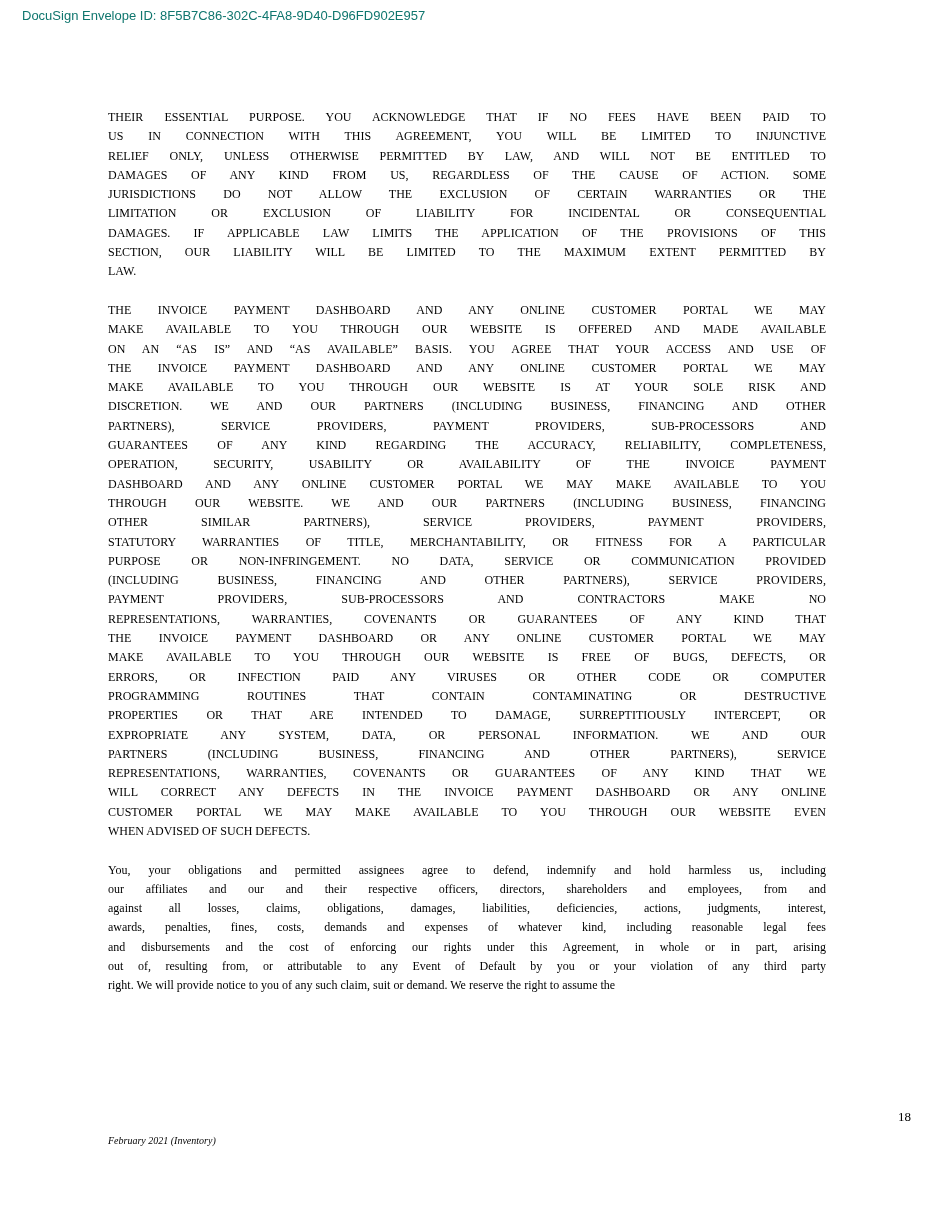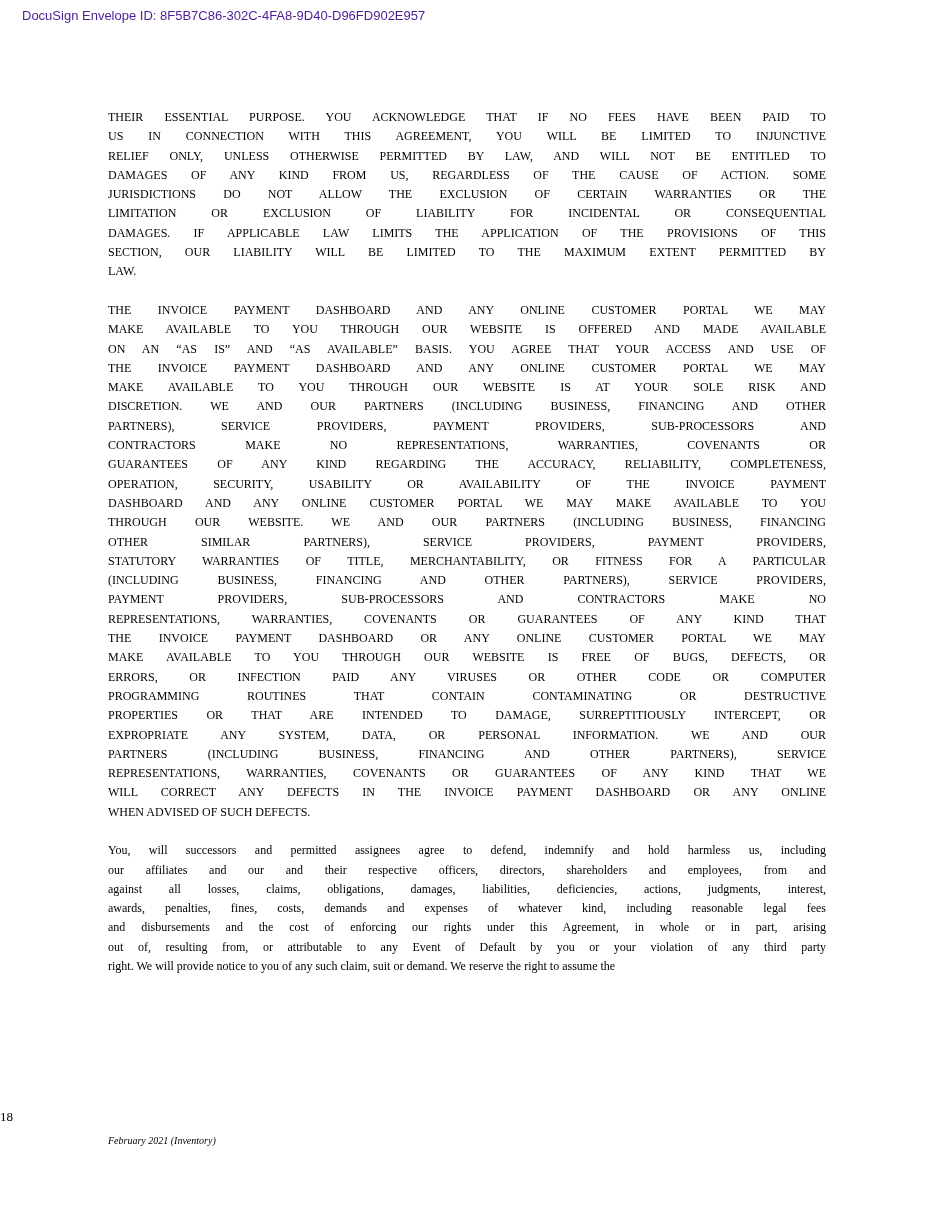--- a/index.html
+++ b/index.html
@@ -14,21 +14,21 @@
     overflow: hidden;
     font-family: "Liberation Serif", serif;
     color: #000000;
   }
   .envelope-header {
     position: absolute;
     left: 22px;
     top: 8px;
     font-family: "Liberation Sans", sans-serif;
     font-size: 13px;
-    color: #4c1d95;
+    color: #0f766e;
     white-space: nowrap;
   }
   .body-text {
     position: absolute;
     left: 108px;
     top: 108px;
     width: 718px;
   }
   .paragraph {
     margin: 0 0 19.3px 0;
@@ -43,23 +43,23 @@
     text-align: justify;
     text-align-last: justify;
     overflow: hidden;
   }
   .line.last {
     text-align-last: left;
   }
   .page-number {
     position: absolute;
     top: 1109px;
-    left: 0;
+    left: 16px;
     width: 895px;
-    text-align: left;
+    text-align: right;
     font-size: 13px;
   }
   .version-note {
     position: absolute;
     top: 1135px;
     left: 108px;
     font-size: 10px;
     font-style: italic;
   }
 </style>
@@ -81,43 +81,44 @@
       <div class="line last">LAW.</div>
     </div>
     <div class="paragraph caps">
       <div class="line">THE INVOICE PAYMENT DASHBOARD AND ANY ONLINE CUSTOMER PORTAL WE MAY</div>
       <div class="line">MAKE AVAILABLE TO YOU THROUGH OUR WEBSITE IS OFFERED AND MADE AVAILABLE</div>
       <div class="line">ON AN “AS IS” AND “AS AVAILABLE” BASIS. YOU AGREE THAT YOUR ACCESS AND USE OF</div>
       <div class="line">THE INVOICE PAYMENT DASHBOARD AND ANY ONLINE CUSTOMER PORTAL WE MAY</div>
       <div class="line">MAKE AVAILABLE TO YOU THROUGH OUR WEBSITE IS AT YOUR SOLE RISK AND</div>
       <div class="line">DISCRETION. WE AND OUR PARTNERS (INCLUDING BUSINESS, FINANCING AND OTHER</div>
       <div class="line">PARTNERS), SERVICE PROVIDERS, PAYMENT PROVIDERS, SUB-PROCESSORS AND</div>
-      <div class="line">CONTRACTORS MAKE NO REPRESENTATIONS, WARRANTIES, COVENANTS OR</div>
       <div class="line">GUARANTEES OF ANY KIND REGARDING THE ACCURACY, RELIABILITY, COMPLETENESS,</div>
       <div class="line">OPERATION, SECURITY, USABILITY OR AVAILABILITY OF THE INVOICE PAYMENT</div>
       <div class="line">DASHBOARD AND ANY ONLINE CUSTOMER PORTAL WE MAY MAKE AVAILABLE TO YOU</div>
       <div class="line">THROUGH OUR WEBSITE. WE AND OUR PARTNERS (INCLUDING BUSINESS, FINANCING</div>
       <div class="line">OTHER SIMILAR PARTNERS), SERVICE PROVIDERS, PAYMENT PROVIDERS,</div>
       <div class="line">STATUTORY WARRANTIES OF TITLE, MERCHANTABILITY, OR FITNESS FOR A PARTICULAR</div>
+      <div class="line">PURPOSE OR NON-INFRINGEMENT. NO DATA, SERVICE OR COMMUNICATION PROVIDED</div>
       <div class="line">(INCLUDING BUSINESS, FINANCING AND OTHER PARTNERS), SERVICE PROVIDERS,</div>
       <div class="line">PAYMENT PROVIDERS, SUB-PROCESSORS AND CONTRACTORS MAKE NO</div>
       <div class="line">REPRESENTATIONS, WARRANTIES, COVENANTS OR GUARANTEES OF ANY KIND THAT</div>
       <div class="line">THE INVOICE PAYMENT DASHBOARD OR ANY ONLINE CUSTOMER PORTAL WE MAY</div>
       <div class="line">MAKE AVAILABLE TO YOU THROUGH OUR WEBSITE IS FREE OF BUGS, DEFECTS, OR</div>
       <div class="line">ERRORS, OR INFECTION PAID ANY VIRUSES OR OTHER CODE OR COMPUTER</div>
       <div class="line">PROGRAMMING ROUTINES THAT CONTAIN CONTAMINATING OR DESTRUCTIVE</div>
       <div class="line">PROPERTIES OR THAT ARE INTENDED TO DAMAGE, SURREPTITIOUSLY INTERCEPT, OR</div>
       <div class="line">EXPROPRIATE ANY SYSTEM, DATA, OR PERSONAL INFORMATION. WE AND OUR</div>
       <div class="line">PARTNERS (INCLUDING BUSINESS, FINANCING AND OTHER PARTNERS), SERVICE</div>
       <div class="line">REPRESENTATIONS, WARRANTIES, COVENANTS OR GUARANTEES OF ANY KIND THAT WE</div>
       <div class="line">WILL CORRECT ANY DEFECTS IN THE INVOICE PAYMENT DASHBOARD OR ANY ONLINE</div>
+      <div class="line">CUSTOMER PORTAL WE MAY MAKE AVAILABLE TO YOU THROUGH OUR WEBSITE EVEN</div>
       <div class="line last">WHEN ADVISED OF SUCH DEFECTS.</div>
     </div>
     <div class="paragraph normal">
-      <div class="line">You, will successors and permitted assignees agree to defend, indemnify and hold harmless us, including</div>
+      <div class="line">You, your obligations and permitted assignees agree to defend, indemnify and hold harmless us, including</div>
       <div class="line">our affiliates and our and their respective officers, directors, shareholders and employees, from and</div>
       <div class="line">against all losses, claims, obligations, damages, liabilities, deficiencies, actions, judgments, interest,</div>
       <div class="line">awards, penalties, fines, costs, demands and expenses of whatever kind, including reasonable legal fees</div>
       <div class="line">and disbursements and the cost of enforcing our rights under this Agreement, in whole or in part, arising</div>
       <div class="line">out of, resulting from, or attributable to any Event of Default by you or your violation of any third party</div>
       <div class="line last">right. We will provide notice to you of any such claim, suit or demand. We reserve the right to assume the</div>
     </div>
   </div>
 
 <div class="page-number">18</div>

